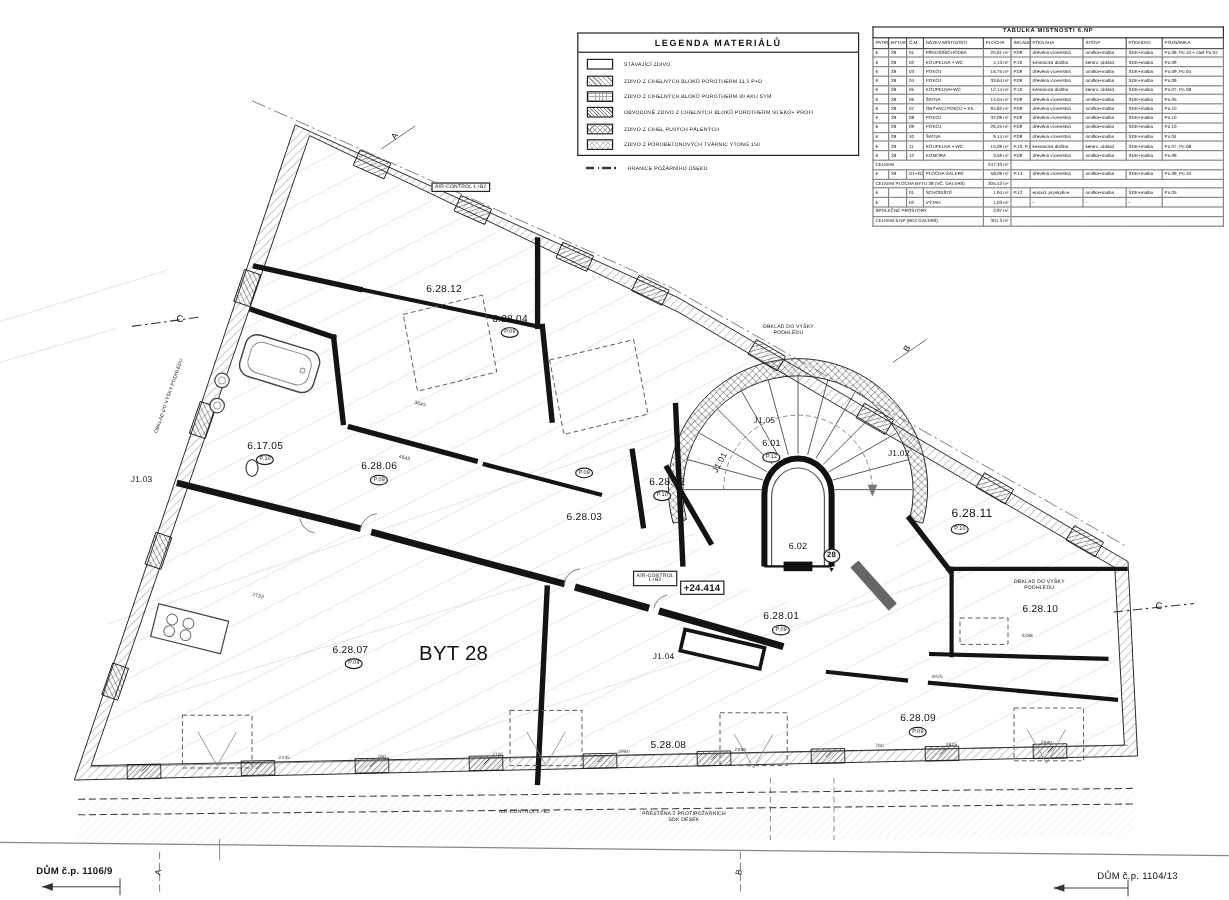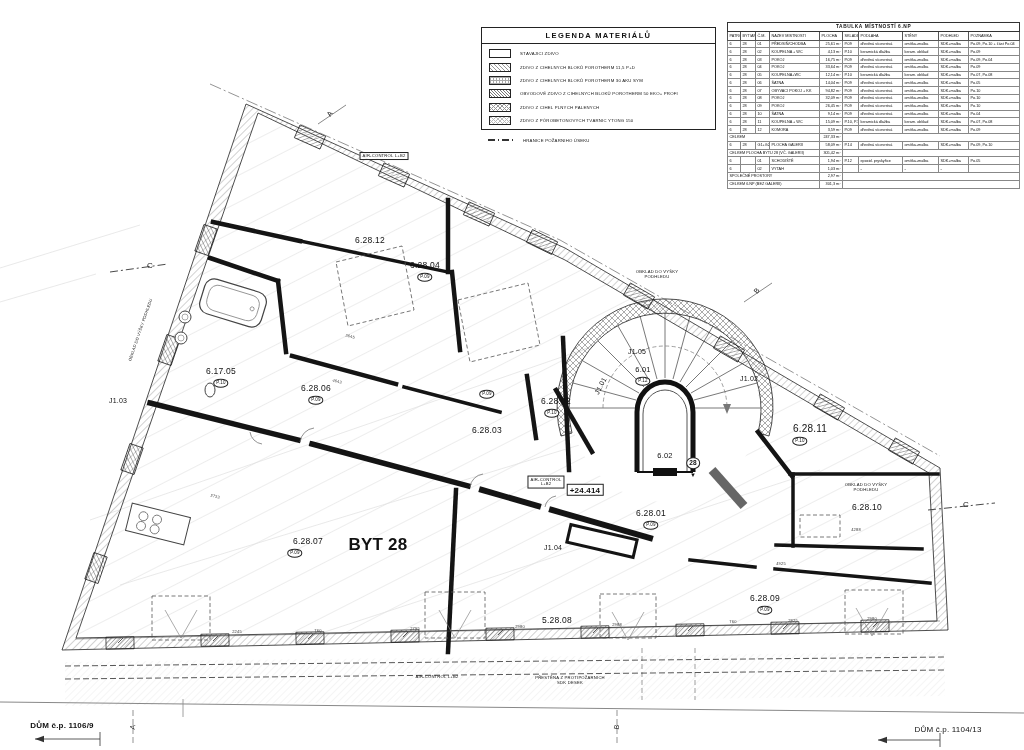--- a/index.html
+++ b/index.html
@@ -295,26 +295,26 @@
       <div class="plan-label" style="left: 637px; top: 352px; font-size: 7px; transform: translate(-50%, -50%) rotate(0deg);">J1.05</div>
       <div class="plan-label" style="left: 601px; top: 386px; font-size: 7px; transform: translate(-50%, -50%) rotate(-62deg);">J1.01</div>
       <div class="plan-label" style="left: 749px; top: 379px; font-size: 7px; transform: translate(-50%, -50%) rotate(0deg);">J1.02</div>
       <div class="plan-label" style="left: 118px; top: 401px; font-size: 7px; transform: translate(-50%, -50%) rotate(0deg);">J1.03</div>
       <div class="plan-label" style="left: 553px; top: 548px; font-size: 7px; transform: translate(-50%, -50%) rotate(0deg);">J1.04</div>
       <div class="plan-label" style="left: 810px; top: 429px; font-size: 10px; transform: translate(-50%, -50%) rotate(0deg);">6.28.11</div>
       <div class="plan-label badge" style="left: 800px; top: 441px; font-size: 4.5px; transform: translate(-50%, -50%) rotate(0deg);">P.10</div>
       <div class="plan-label" style="left: 835px; top: 507px; font-size: 8.5px; transform: translate(-50%, -50%) rotate(0deg); margin-left: 32px;">6.28.10</div>
       <div class="plan-label" style="left: 651px; top: 513px; font-size: 8.5px; transform: translate(-50%, -50%) rotate(0deg);">6.28.01</div>
       <div class="plan-label badge" style="left: 651px; top: 525px; font-size: 4.5px; transform: translate(-50%, -50%) rotate(0deg);">P.09</div>
-      <div class="plan-label" style="left: 308px; top: 541px; font-size: 8.5px; transform: translate(-50%, -50%) rotate(0deg);">6.28.07</div>
+      <div class="plan-label" style="left: 292px; top: 541px; font-size: 8.5px; transform: translate(-50%, -50%) rotate(0deg);">6.28.07</div>
       <div class="plan-label badge" style="left: 295px; top: 553px; font-size: 4.5px; transform: translate(-50%, -50%) rotate(0deg);">P.09</div>
       <div class="plan-label" style="left: 557px; top: 620px; font-size: 8.5px; transform: translate(-50%, -50%) rotate(0deg);">5.28.08</div>
       <div class="plan-label" style="left: 765px; top: 598px; font-size: 8.5px; transform: translate(-50%, -50%) rotate(0deg);">6.28.09</div>
       <div class="plan-label badge" style="left: 765px; top: 610px; font-size: 4.5px; transform: translate(-50%, -50%) rotate(0deg);">P.09</div>
-      <div class="plan-label" style="left: 378px; top: 545px; font-size: 17px; font-weight: 700; transform: translate(-50%, -50%) rotate(0deg);">BYT 28</div>
+      <div class="plan-label" style="left: 378px; top: 545px; font-size: 17px; font-weight: 400; transform: translate(-50%, -50%) rotate(0deg);">BYT 28</div>
       <div class="plan-label boxed" style="left: 585px; top: 490px; font-size: 8px; font-weight: 700; transform: translate(-50%, -50%) rotate(0deg);">+24.414</div>
       <div class="plan-label badge" style="left: 693px; top: 463px; font-size: 6.5px; font-weight: 700; transform: translate(-50%, -50%) rotate(0deg);">28</div>
       <div class="plan-label" style="left: 693px; top: 476px; font-size: 6px; transform: translate(-50%, -50%) rotate(0deg);">▼</div>
       <div class="plan-label" style="left: 657px; top: 275px; font-size: 4.2px; transform: translate(-50%, -50%) rotate(0deg);">OBKLAD DO VÝŠKY
 PODHLEDU</div>
       <div class="plan-label" style="left: 866px; top: 488px; font-size: 4.2px; transform: translate(-50%, -50%) rotate(0deg);">OBKLAD DO VÝŠKY
 PODHLEDU</div>
       <div class="plan-label" style="left: 141px; top: 330px; font-size: 4px; transform: translate(-50%, -50%) rotate(-71deg);">OBKLAD DO VÝŠKY PODHLEDU</div>
       <div class="plan-label boxed" style="left: 384px; top: 156px; font-size: 4.2px; transform: translate(-50%, -50%) rotate(0deg);">AIR-CONTROL L+B2</div>
       <div class="plan-label boxed" style="left: 546px; top: 482px; font-size: 4.2px; transform: translate(-50%, -50%) rotate(0deg);">AIR-CONTROL

